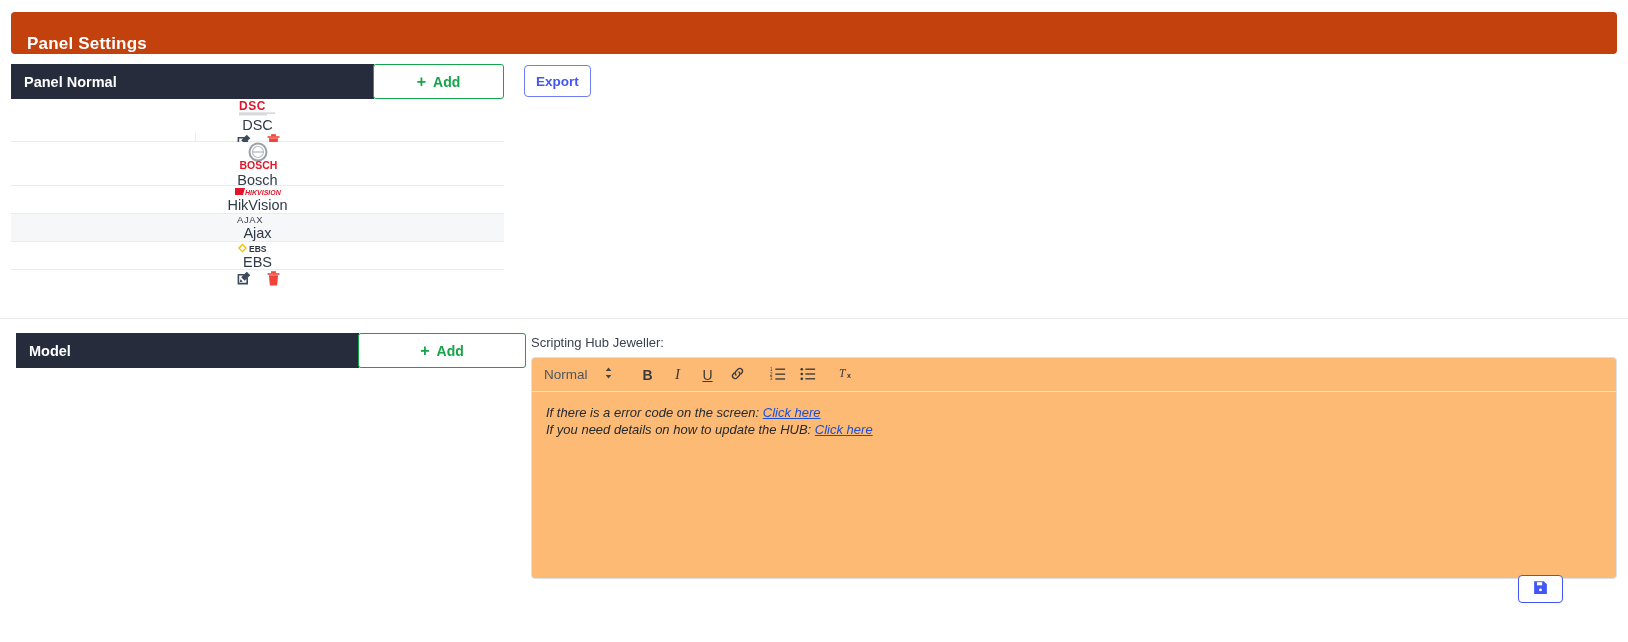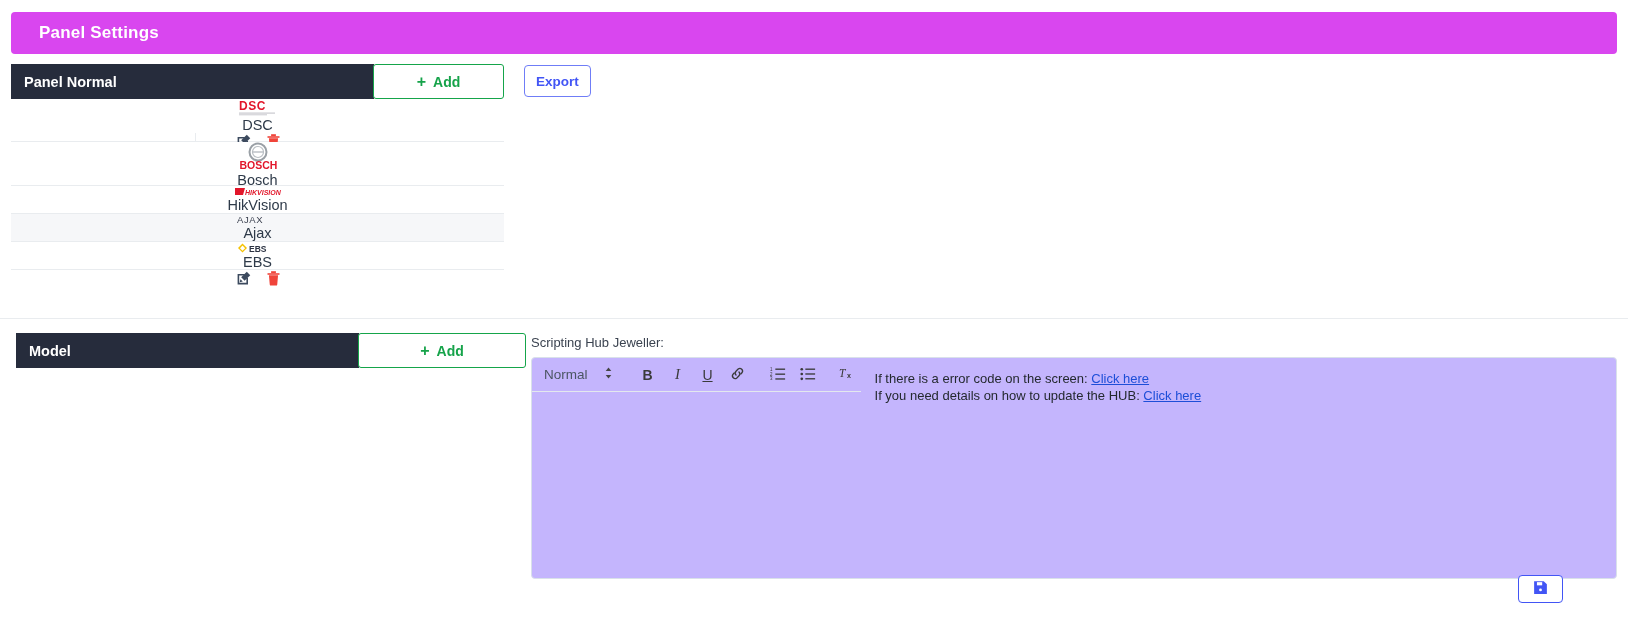--- a/index.html
+++ b/index.html
@@ -8,22 +8,22 @@
     width: 1628px; height: 642px;
     background: #ffffff;
     font-family: "Liberation Sans", sans-serif;
     overflow: hidden;
   }
   .page { position: relative; width: 1628px; height: 642px; background:#fff; }
 
   
   .title-bar {
     position:absolute; left:11px; top:12px; width:1606px; height:42px;
-    background:#d946ef; border-radius:4px;
-    display:flex; align-items:center;padding-left:12px;
+    background:#c2410c; border-radius:4px;
+    display:flex; align-items:flex-end;
   }
   .title-bar .title {
     color:#ffffff; font-size:17px; font-weight:600; letter-spacing:.2px;
     padding-left:16px;
   }
 
   
   .card {
     position:absolute; background:#fff;
     border:1px solid #e6e8ec; border-radius:3px;
@@ -94,36 +94,36 @@
     display:flex; align-items:center; justify-content:center;
   }
   .model-thumb .dev::after {
     content:""; width:8px; height:3px; background:#5c5d61; border-radius:1px;
   }
 
   
   .editor-wrap { position:absolute; left:531px; top:335px; width:1086px; }
   .editor-label { font-size:13px; color:#3b4350; margin-bottom:7px; }
   .editor-box {
-    border:1px solid #d9e1ea; border-radius:4px; background:#c4b5fd;
-    width:1086px; height:222px; display:flex; flex-direction:row;
+    border:1px solid #d9e1ea; border-radius:4px; background:#fdba74;
+    width:1086px; height:222px; display:flex; flex-direction:column;
   }
   .editor-toolbar {
     height:34px; border-bottom:1px solid #e3e8ee;
     display:flex; align-items:center; gap:0px; padding-left:12px;
   }
   .tb-item {
     display:flex; align-items:center; justify-content:center;
     height:34px; cursor:pointer; color:#444; font-size:14px;
   }
   .tb-normal { gap:16px; padding-right:8px; color:#4b5563; font-size:13.5px; }
   .tb-sep { width:14px; }
   .tb-btn { width:26px; }
   .tb-group { display:flex; align-items:center; gap:4px; }
-  .editor-body { padding:12px 14px; font-size:13px; color:#24292f; line-height:17px; }
+  .editor-body { padding:12px 14px; font-size:13px; color:#24292f; line-height:17px;font-style:italic; }
   .editor-body a { color:#1d4ed8; text-decoration:underline; cursor:pointer; }
 
   
   .save-btn {
     position:absolute; left:1518px; top:575px; width:45px; height:28px;
     border:1px solid #4255f5; border-radius:4px; background:#fff;
     display:flex; align-items:center; justify-content:center; cursor:pointer;
   }
 
   .divider-line {

